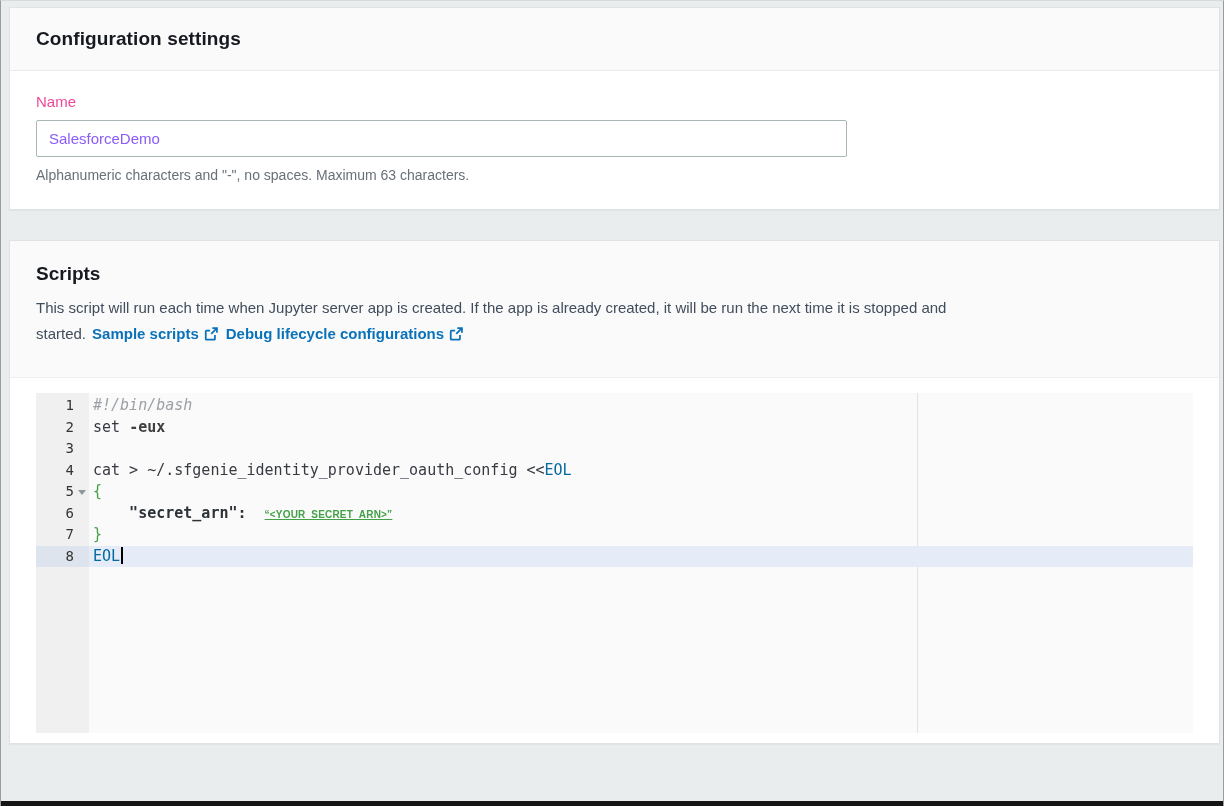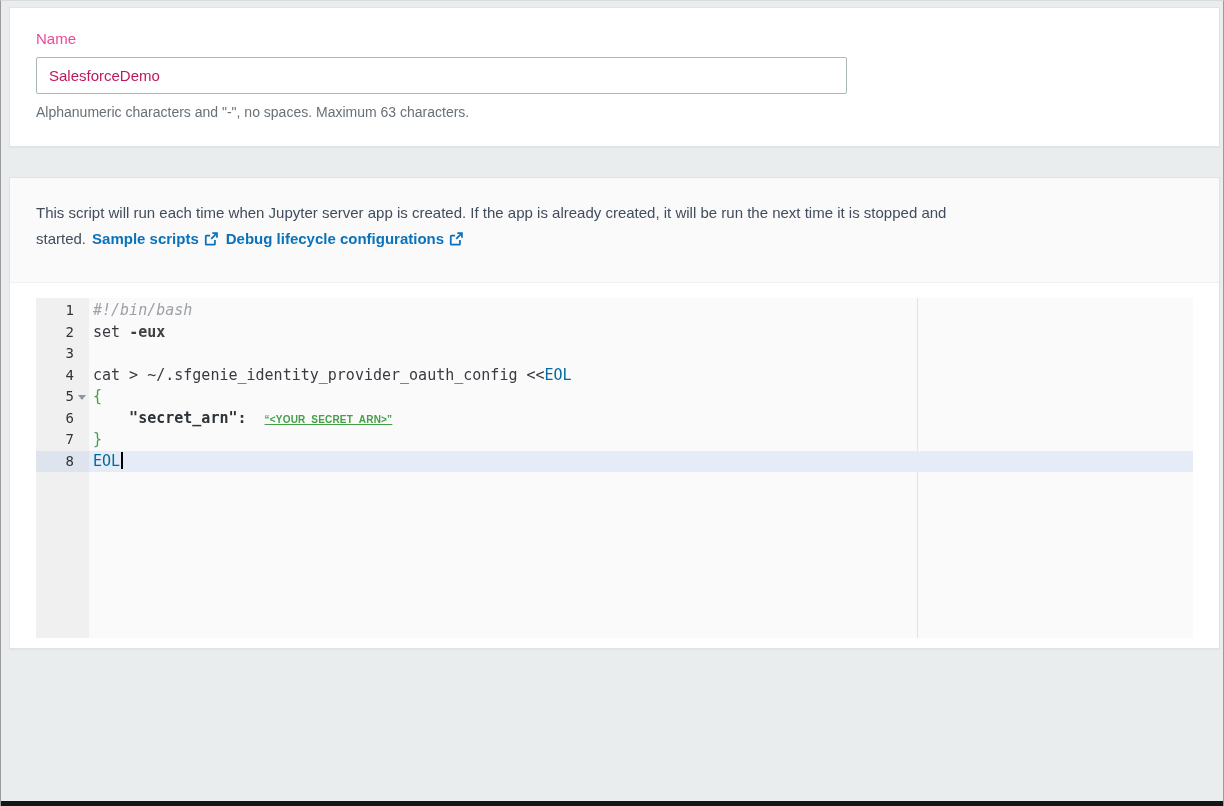--- a/index.html
+++ b/index.html
@@ -25,21 +25,21 @@
   }
   .card-title { font-size:19px; font-weight:700; color:#16191f; letter-spacing:0.1px; }
   .card-body { background:#ffffff; }
 
   
   .config-body { padding:22px 26px 26px 26px; }
   .field-label { font-size:15px; color:#ec4899; margin-bottom:10px; }
   .name-input {
     display:block; width:811px; height:37px;
     border:1px solid #aab7b8; border-radius:2px;
-    padding:0 12px; font-size:15px; color:#be185d;
+    padding:0 12px; font-size:15px; color:#8b5cf6;
     font-family:"Liberation Sans", sans-serif; background:#fff; outline:none;
   }
   .help-text { margin-top:10px; font-size:14px; color:#687078; }
 
   .card-gap { height:30px; }
 
   
   .scripts-header { padding:22px 26px 30px 26px; background:#fafafa; border-bottom:1px solid #eef0f1; }
   .scripts-title { font-size:19px; font-weight:700; color:#16191f; margin-bottom:10px; }
   .scripts-desc { font-size:15px; line-height:26px; color:#414d5c; }
@@ -96,31 +96,35 @@
 
   .bottom-bar { position:absolute; left:0; right:0; bottom:0; height:5px; background:#151515; }
 </style>
 </head>
 <body>
 
 <div class="window">
   <div class="page">
 
     <div class="card">
+      <div class="card-header">
+        <div class="card-title">Configuration settings</div>
+      </div>
       <div class="card-body config-body">
         <div class="field-label">Name</div>
         <input class="name-input" type="text" value="SalesforceDemo" style="">
         <div class="help-text">Alphanumeric characters and "-", no spaces. Maximum 63 characters.</div>
       </div>
     </div>
 
     <div class="card-gap"></div>
 
     <div class="card">
       <div class="scripts-header">
+        <div class="scripts-title">Scripts</div>
         <div class="scripts-desc">
           <div>This script will run each time when Jupyter server app is created. If the app is already created, it will be run the next time it is stopped and</div>
           <div>
             <span>started.</span><span id="links-container"><a class="doc-link"><span>Sample scripts</span><svg class="ext-icon" width="14" height="14" viewBox="0 0 16 16">
                     <path d="M12.5 9v4.7a0.8 0.8 0 0 1-0.8 0.8H2.8A0.8 0.8 0 0 1 2 13.7V4.8A0.8 0.8 0 0 1 2.8 4H7" fill="none" stroke="#0a72bb" stroke-width="2"></path>
                     <path d="M9.5 1.2h5.3v5.3" fill="none" stroke="#0a72bb" stroke-width="2"></path>
                     <path d="M14.2 1.8L8.2 7.8" fill="none" stroke="#0a72bb" stroke-width="2"></path>
                   </svg></a><a class="doc-link"><span>Debug lifecycle configurations</span><svg class="ext-icon" width="14" height="14" viewBox="0 0 16 16">
                     <path d="M12.5 9v4.7a0.8 0.8 0 0 1-0.8 0.8H2.8A0.8 0.8 0 0 1 2 13.7V4.8A0.8 0.8 0 0 1 2.8 4H7" fill="none" stroke="#0a72bb" stroke-width="2"></path>
                     <path d="M9.5 1.2h5.3v5.3" fill="none" stroke="#0a72bb" stroke-width="2"></path>

